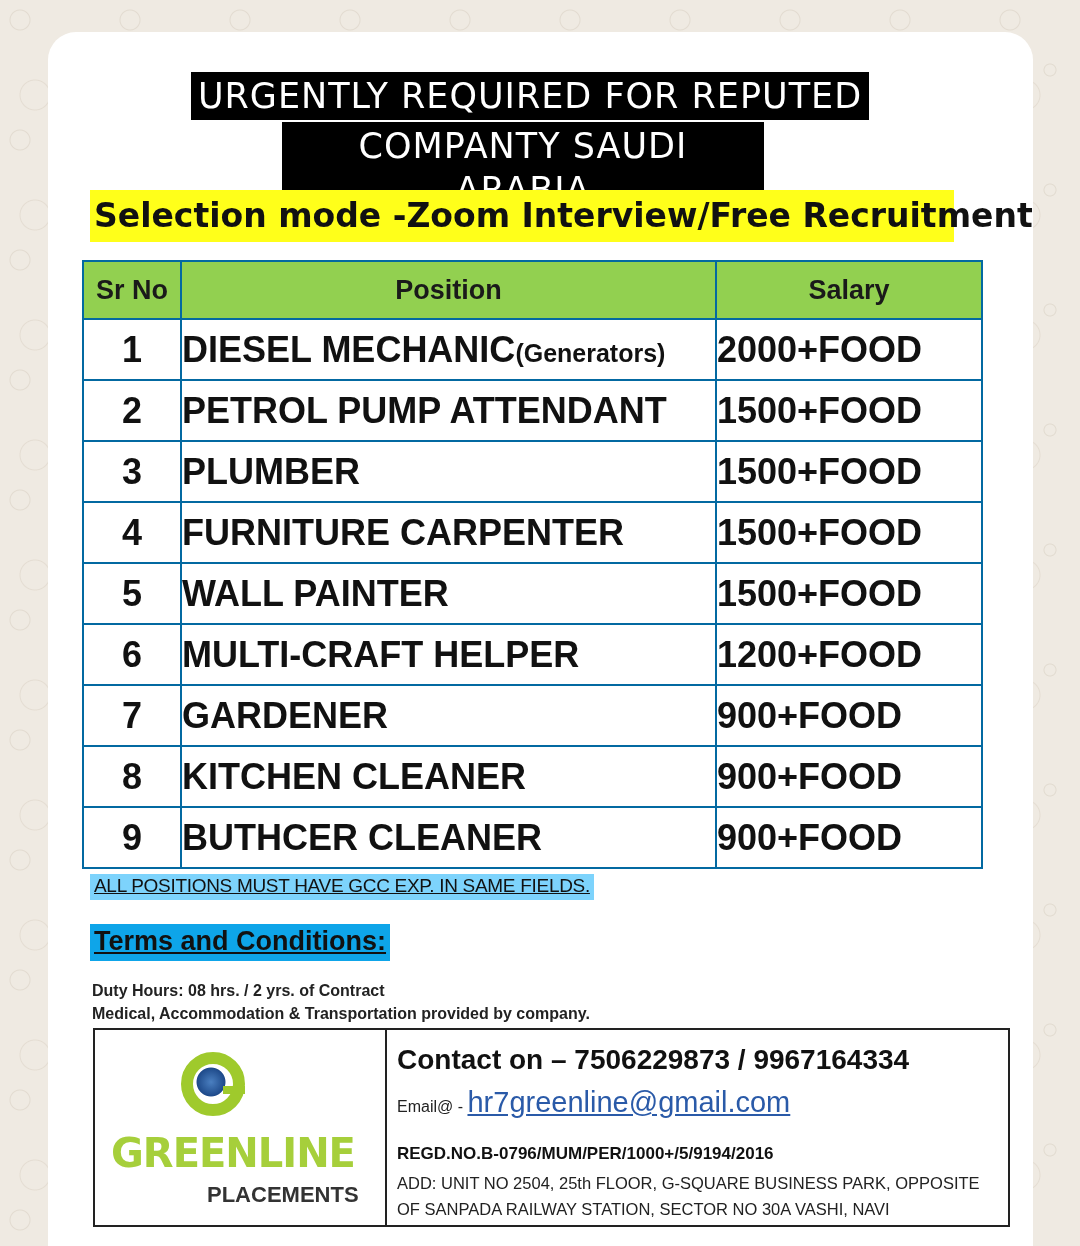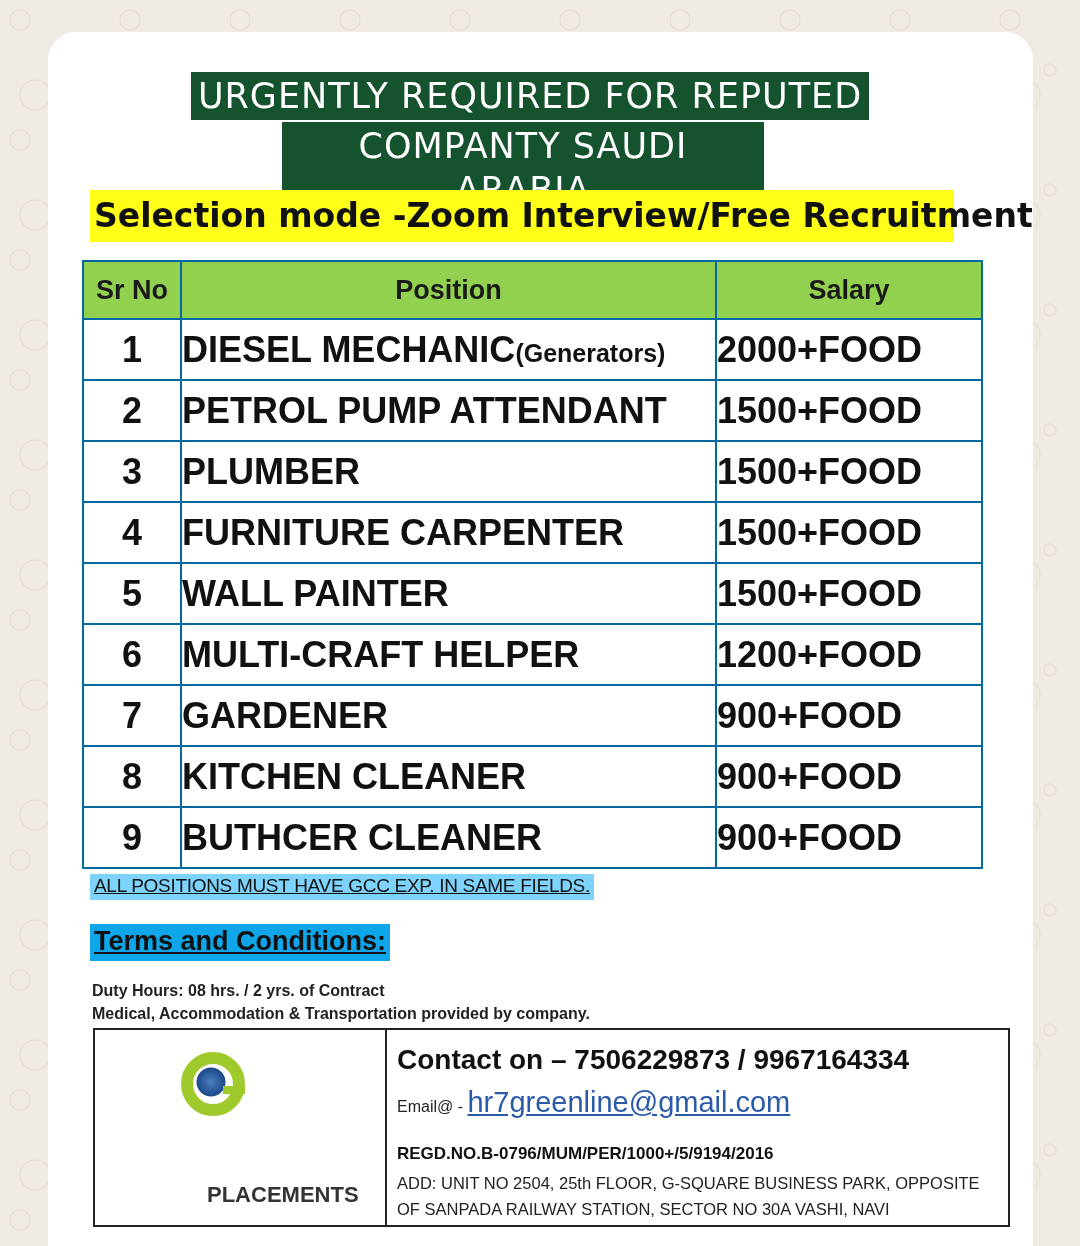--- a/index.html
+++ b/index.html
@@ -12,21 +12,21 @@
         radial-gradient(circle at 35px 95px, transparent 14px, #e4ddd2 15px, transparent 16px);
       background-size: 110px 120px;
       font-family: "Liberation Sans", sans-serif;
     }
     .card {
       position: absolute; left: 48px; top: 32px; width: 985px; height: 1240px;
       background: #ffffff; border-radius: 28px;
     }
     .title-wrap { position: absolute; left: 0; right: 0; top: 40px; text-align: center; }
     .title-line {
-      display: inline-block; background: #14532d; color: #ffffff;
+      display: inline-block; background: #000000; color: #ffffff;
       font-family: "DejaVu Sans", sans-serif; font-size: 35px; letter-spacing: 1px;
       line-height: 44px; padding: 2px 6px; margin: 0;
     }
     .title-line.l1 { position: absolute; left: 143px; top: 0; width: 666px; text-align: center; }
     .title-line.l2 { position: absolute; left: 234px; top: 50px; width: 470px; text-align: center; }
     .selection {
       position: absolute; left: 42px; top: 158px; width: 860px; height: 52px;
       background: #ffff1a; color: #111; font-family: "DejaVu Sans", sans-serif;
       font-weight: bold; font-size: 33px; line-height: 52px; padding-left: 4px;
       white-space: nowrap;
@@ -176,20 +176,21 @@
   </table>
 
   <div class="gcc">ALL POSITIONS MUST HAVE GCC EXP.  IN SAME FIELDS.</div>
   <div class="terms">Terms and Conditions:</div>
   <div class="duty">Duty Hours: 08 hrs. / 2 yrs. of Contract</div>
   <div class="medical">Medical, Accommodation &amp; Transportation provided by company.</div>
 
   <div class="footer">
     <div class="logo-box">
       <div class="logo-circle"></div>
+      <div class="logo-name">GREENLINE</div>
       <div class="logo-sub">PLACEMENTS</div>
     </div>
     <div class="contact-box">
       <div class="contact-line">Contact on – 7506229873 / 9967164334</div>
       <div class="email-row">
         <span class="email-label">Email@ - </span><span class="email-link">hr7greenline@gmail.com</span>
       </div>
       <div class="regd">REGD.NO.B-0796/MUM/PER/1000+/5/9194/2016</div>
       <div class="addr">ADD: UNIT NO 2504,  25th FLOOR, G-SQUARE BUSINESS PARK, OPPOSITE OF SANPADA RAILWAY STATION, SECTOR NO 30A VASHI, NAVI</div>
     </div>

